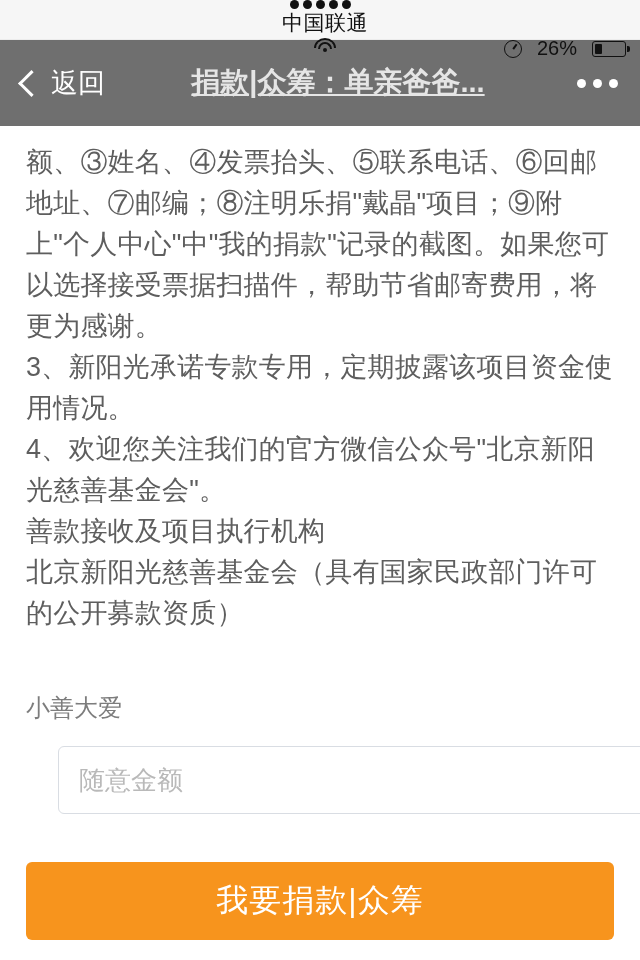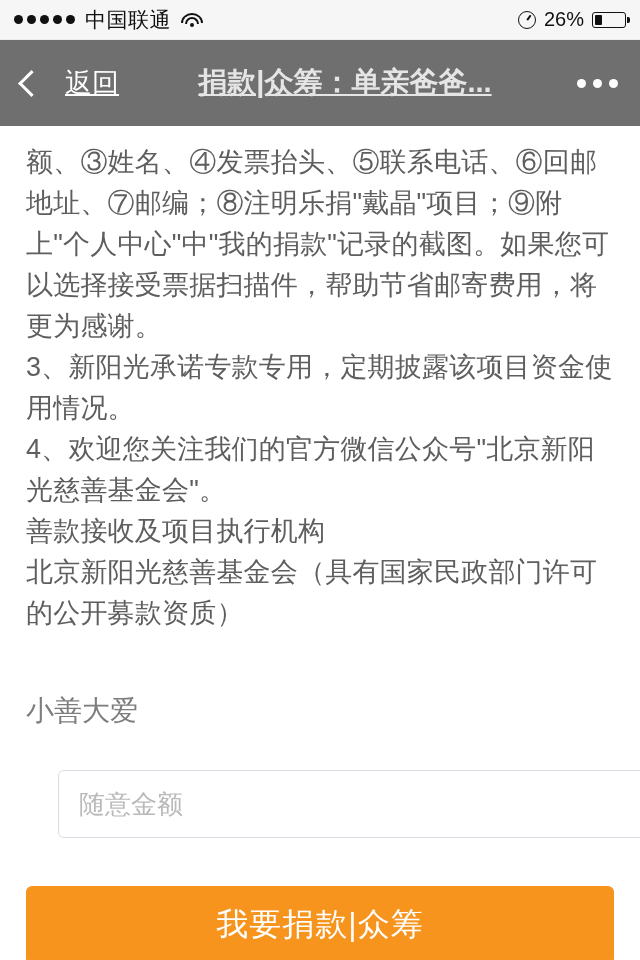--- a/index.html
+++ b/index.html
@@ -17,20 +17,21 @@
   
   .status-bar {
     height: 40px;
     background: #f6f6f6;
     display: flex;
     align-items: center;
     padding: 0 14px;
     box-sizing: border-box;
     position: relative;
     border-bottom: 1px solid #ececec;
+    flex-direction: column;
   }
   .signal-dots {
     display: flex;
     align-items: center;
     gap: 4px;
   }
   .signal-dots i {
     width: 9px;
     height: 9px;
     border-radius: 50%;
@@ -70,21 +71,21 @@
     left: 0; right: 0;
     text-align: center;
     font-size: 22px;
     color: #111;
     pointer-events: none;
   }
   .status-right {
     margin-left: auto;
     display: flex;
     align-items: center;
-    gap: 8px;
+    gap: 15px;
   }
   .lock-icon {
     width: 16px;
     height: 16px;
     border: 1.5px solid #111;
     border-radius: 50%;
     position: relative;
   }
   .lock-icon:after {
     content: "";
@@ -132,23 +133,22 @@
     background: #6f6f6f;
     display: flex;
     align-items: center;
     padding: 0 22px;
     box-sizing: border-box;
     color: #fff;
   }
   .nav-back {
     display: flex;
     align-items: center;
-    gap: 22px;
+    gap: 8px;
     cursor: pointer;
-    text-decoration: underline;
   }
   .chevron-left {
     width: 16px;
     height: 16px;
     border-left: 3px solid #fff;
     border-bottom: 3px solid #fff;
     transform: rotate(45deg);
     margin-right: 2px;
   }
   .nav-back-label {
@@ -197,23 +197,23 @@
   .body-text p {
     margin: 0;
   }
 
   .donate-section {
     margin-top: 58px;
     padding: 0 26px;
     box-sizing: border-box;
   }
   .section-title {
-    font-size: 28px;
+    font-size: 24px;
     color: #7d7d7d;
-    margin-bottom: 40px;
+    margin-bottom: 22px;
   }
   .amount-input {
     width: 100%;
     height: 68px;
     box-sizing: border-box;
     border: 1px solid #d9dde3;
     border-radius: 6px;
     padding: 0 20px;
     font-size: 26px;
     color: #333;

